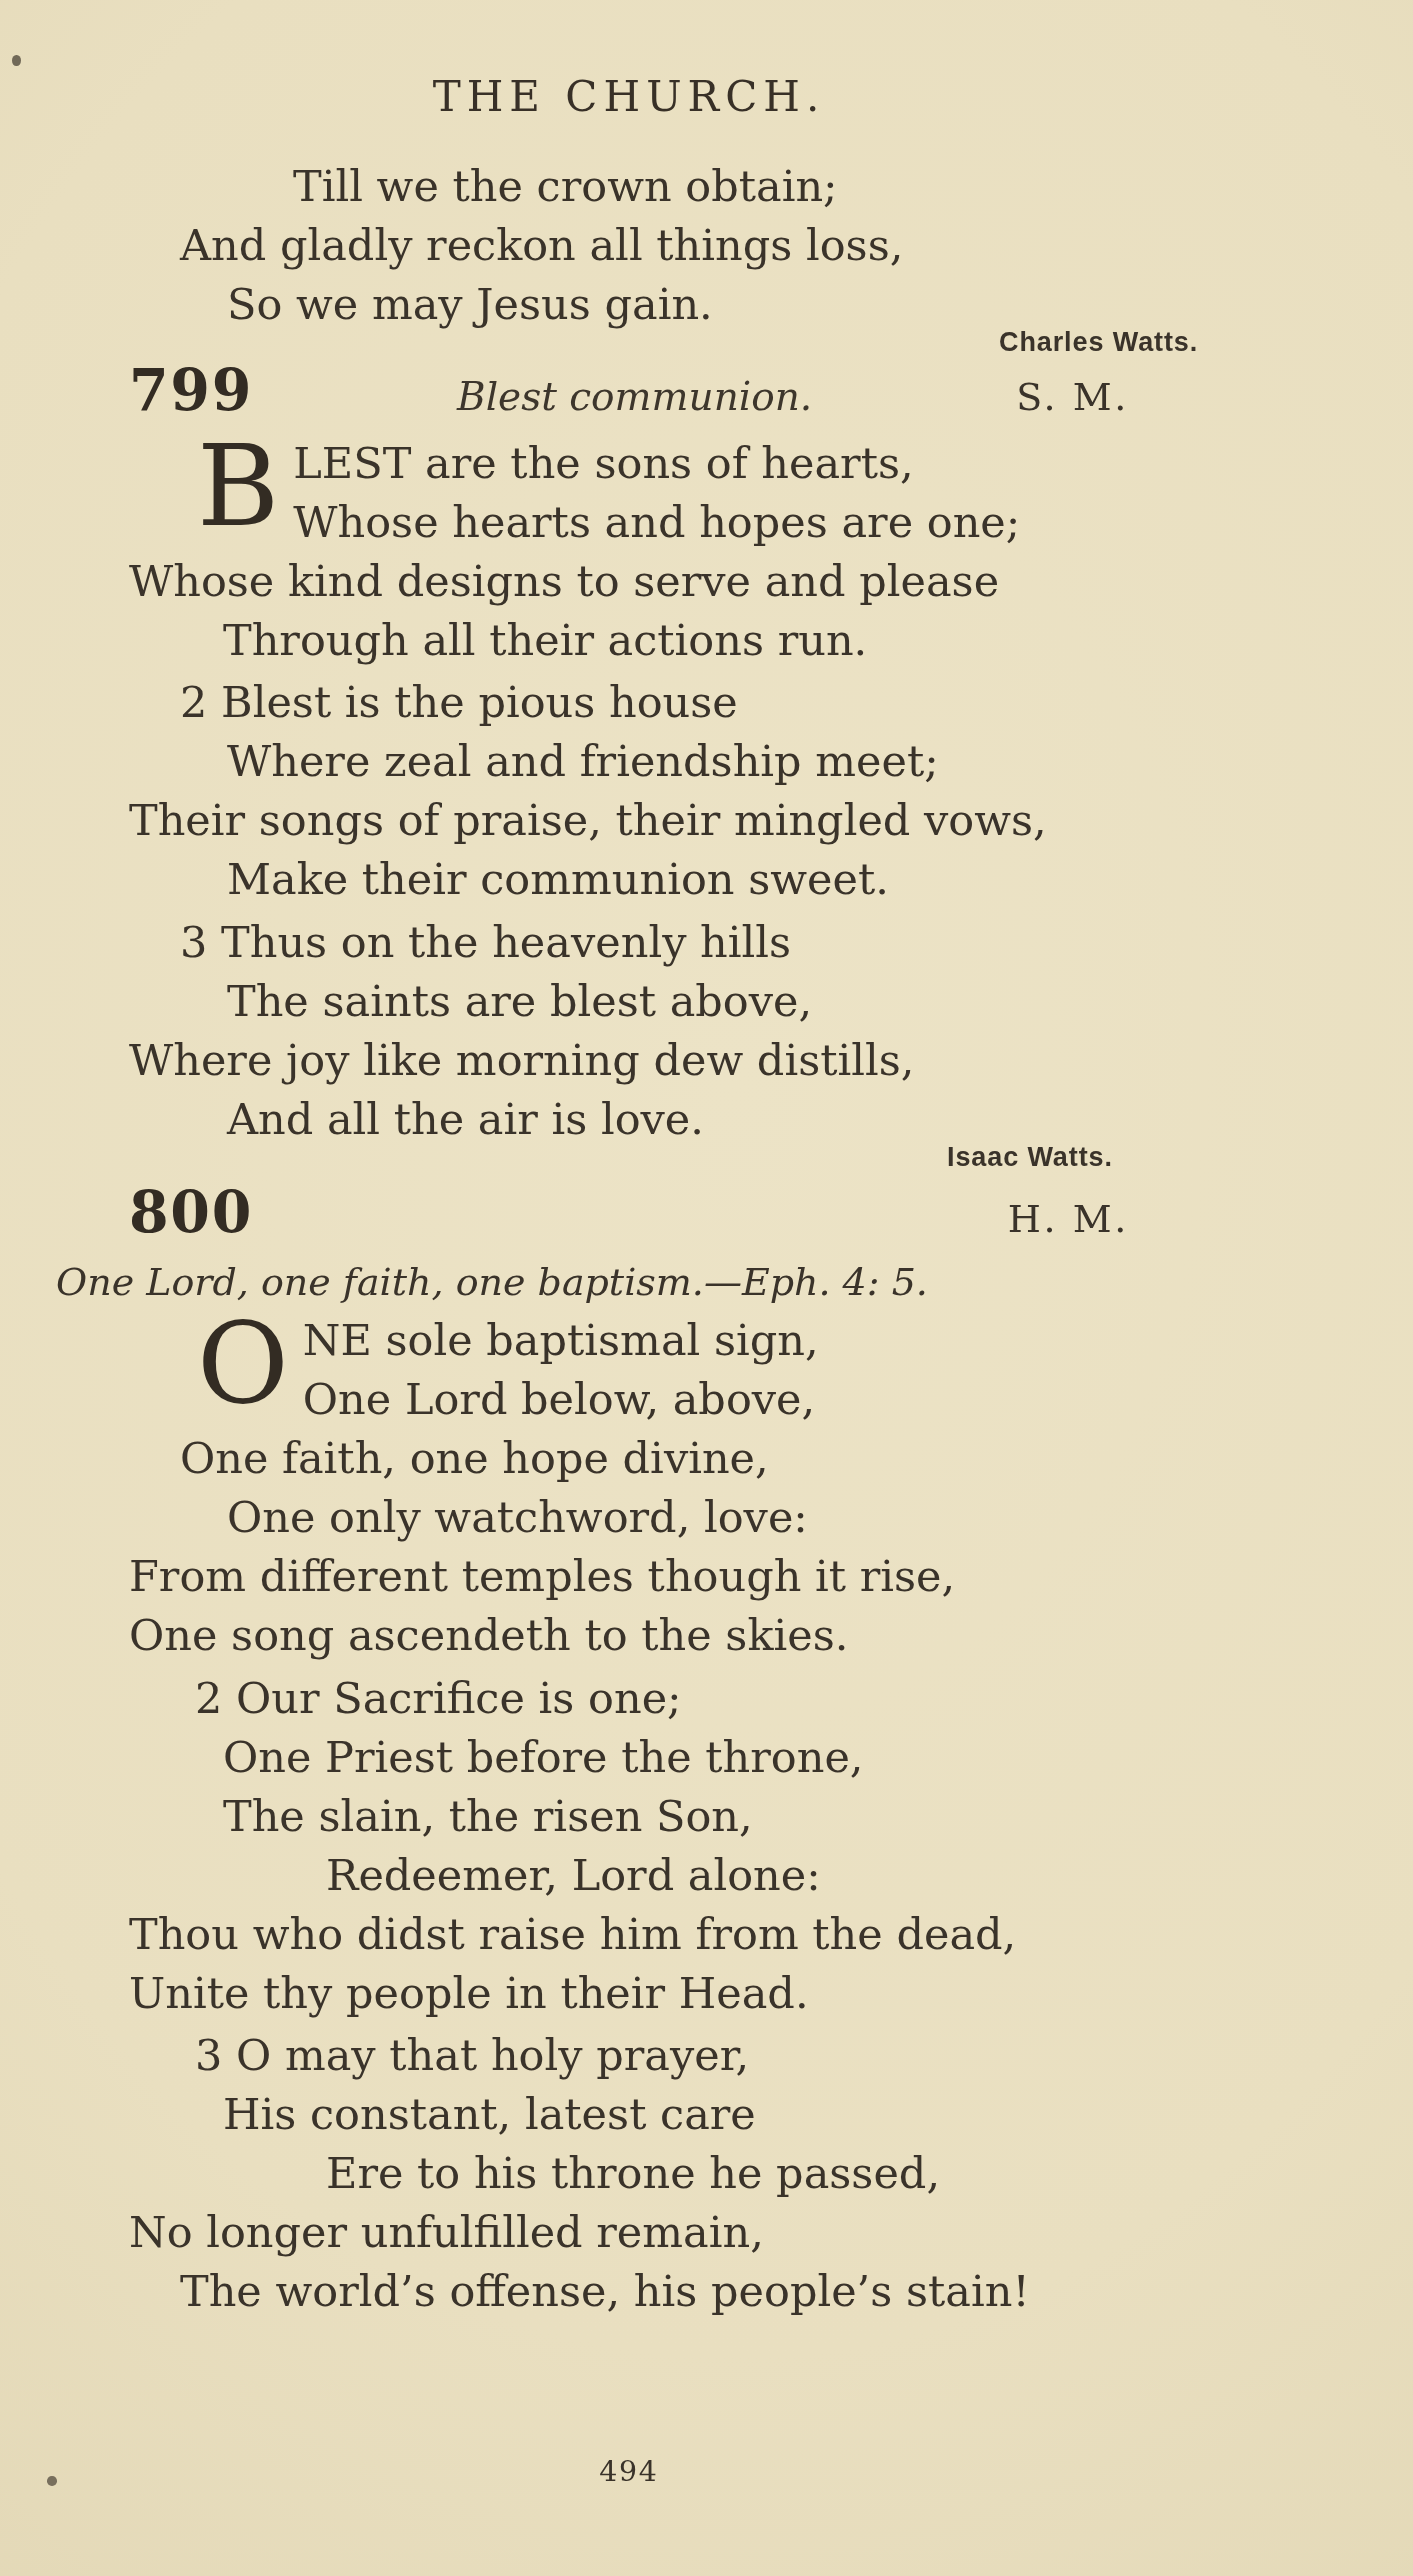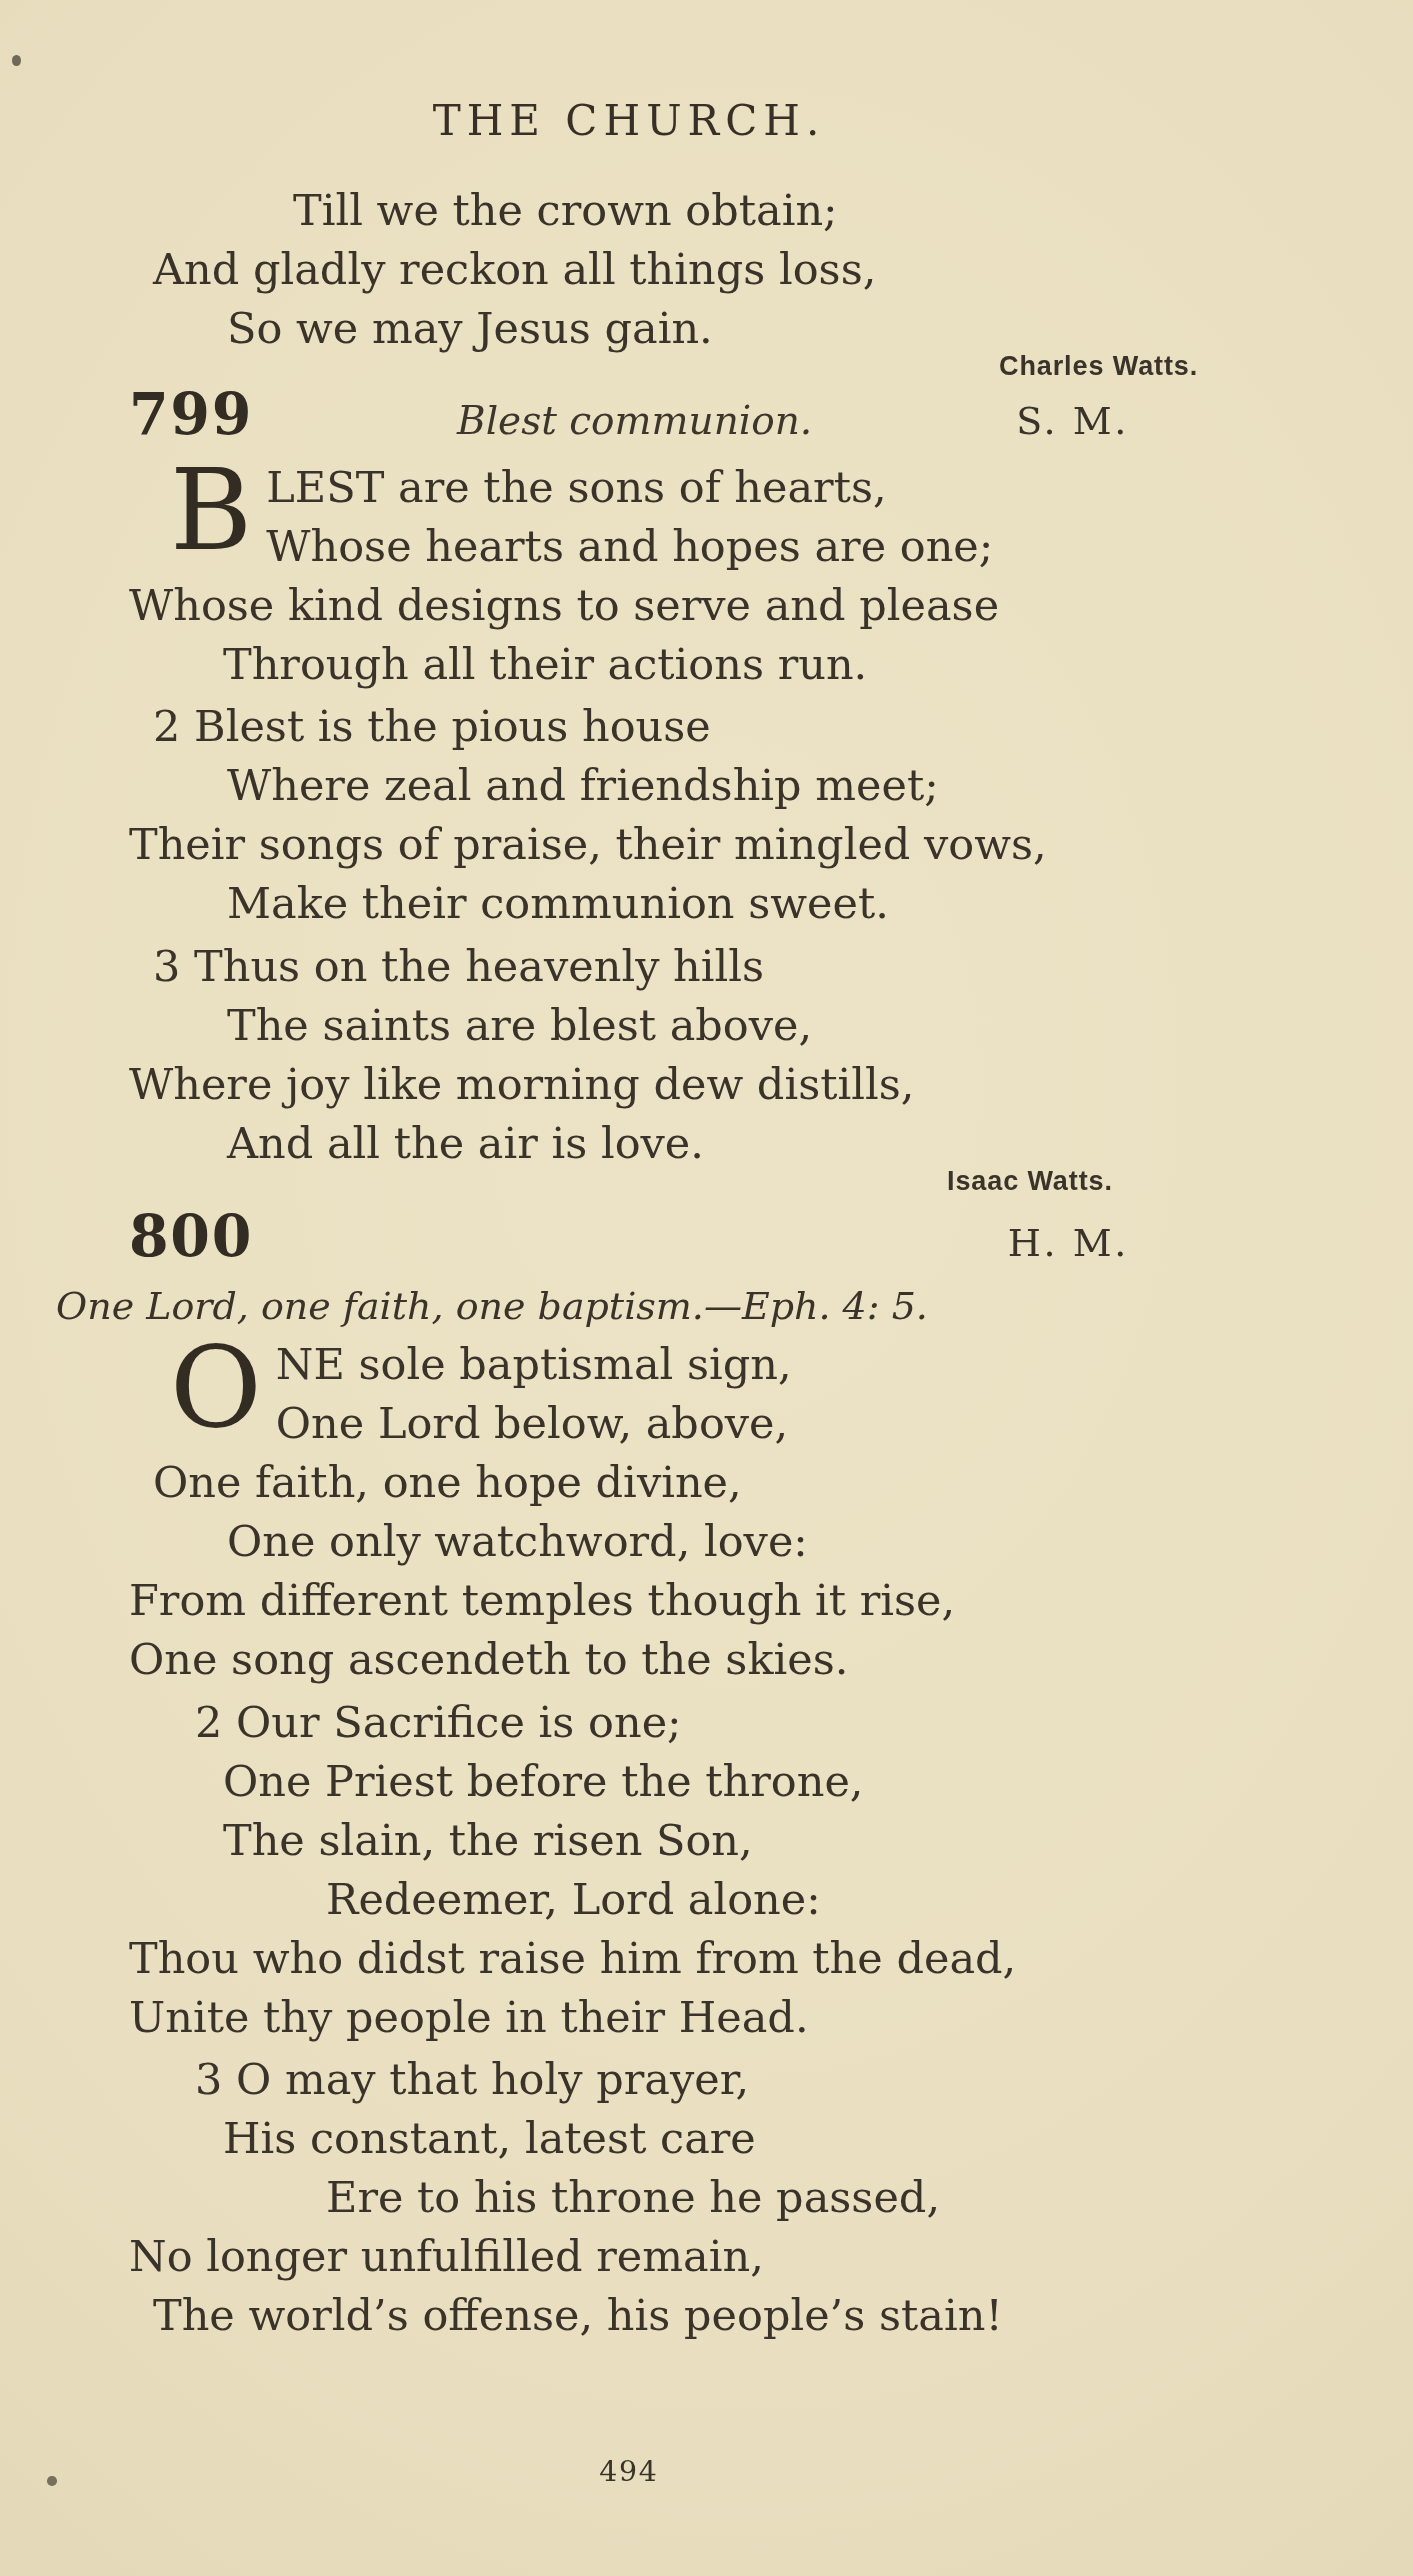--- a/index.html
+++ b/index.html
@@ -11,39 +11,39 @@
   }
   .page {
     position: relative;
     width: 1413px; height: 2576px;
     overflow: hidden;
     background: radial-gradient(ellipse 120% 90% at 52% 42%,
       #ece3c6 0%, #e9dfc0 55%, #e2d7b5 85%, #d8cba4 100%);
     color: #3a332a;
   }
   .running-header {
-    padding-top: 96px;
+    padding-top: 72px;
     width: 1000px; margin-left: 129px;
     text-align: center;
   }
   .header-text {
     font-size: 42px;
     letter-spacing: 6px;
     color: #383027;
   }
   .text-block {
     width: 1000px;
     margin-left: 129px;
     font-size: 43px;
     line-height: 59px;
     color: #3a332a;
   }
   .line { white-space: nowrap; }
   .ind0 { margin-left: 0; }
-  .ind1 { margin-left: 24px; }
+  .ind1 { margin-left: 51px; }
   .ind2 { margin-left: 66px; }
   .ind3 { margin-left: 98px; }
   .ind4 { margin-left: 94px; }
   .ind5 { margin-left: 164px; }
   .ind6 { margin-left: 197px; }
   .rel { position: relative; }
   .stanza { margin-top: 36px; }
   .verse { margin-top: 3.4px; }
   .hymn-header {
     display: flex;

